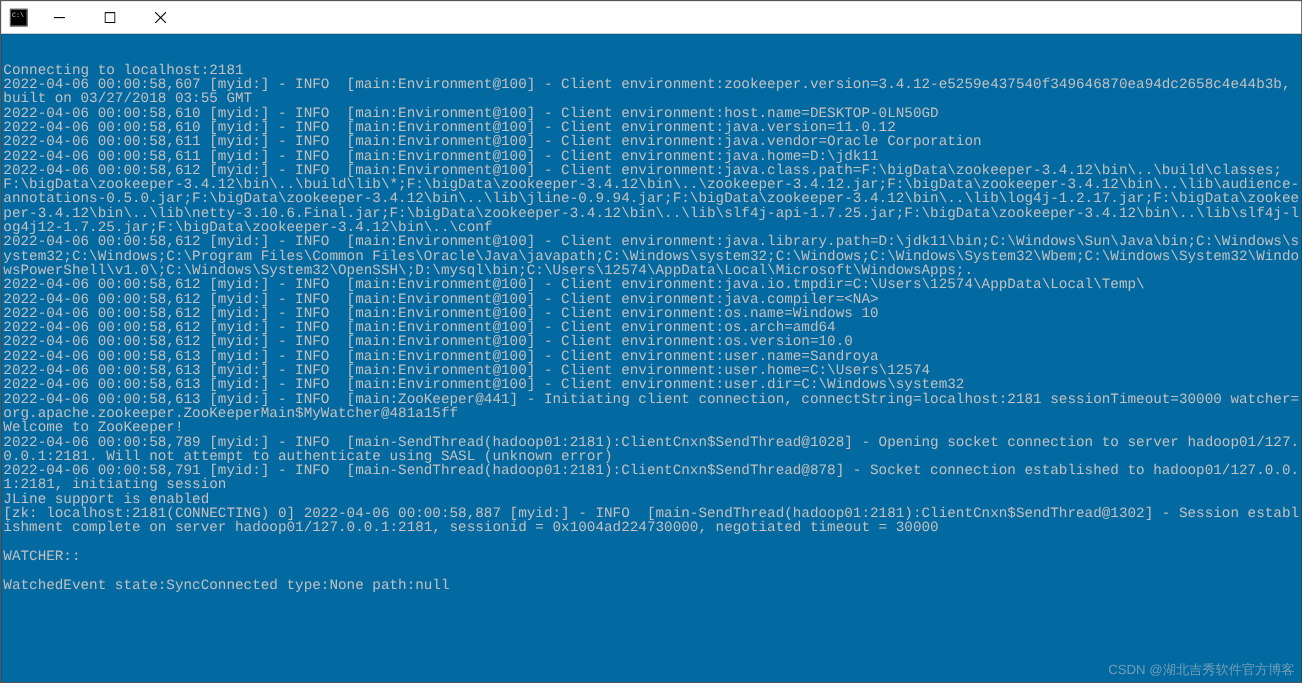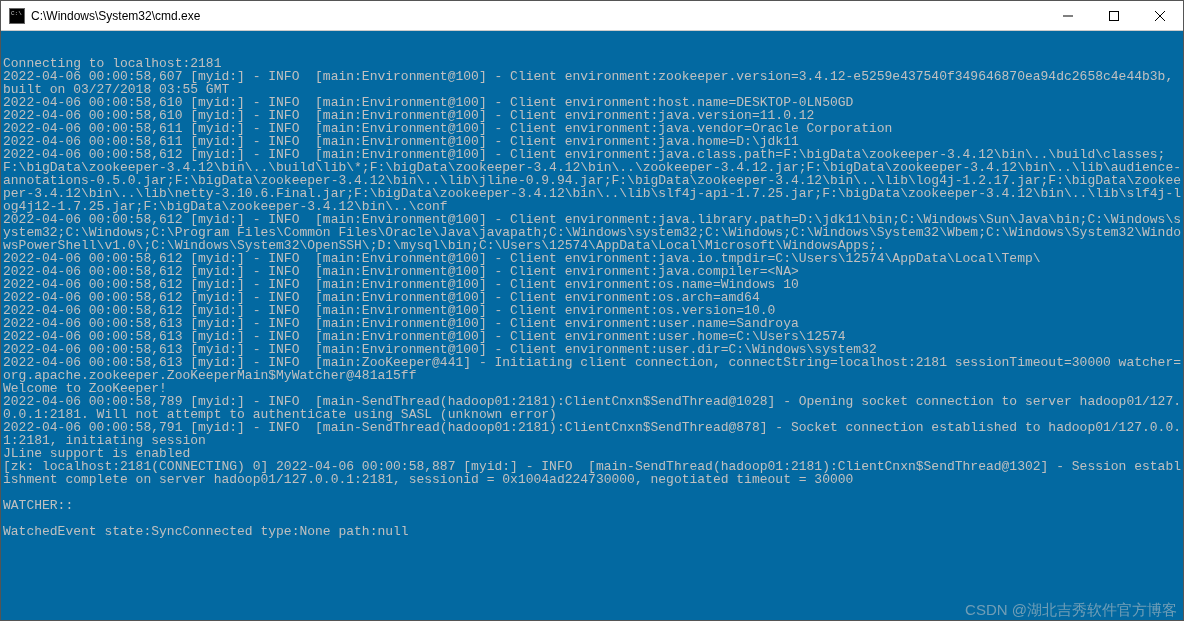--- a/index.html
+++ b/index.html
@@ -7,29 +7,28 @@
   .window { width: 1184px; height: 621px; border: 1px solid #555; display: flex; flex-direction: column; background: #000; }
   .titlebar { height: 30px; background: #fff; display: flex; align-items: center; border-bottom: 1px solid #ccc; }
   .titlebar-icon { width: 16px; height: 16px; margin: 0 6px 0 8px; background: #000; display:inline-block; border:1px solid #666; position:relative; }
   .titlebar-icon::after{content:"C:\\"; color:#ccc; font-size:6px; position:absolute; top:1px; left:1px;}
   .titlebar-title { flex: 1; font-family: "Segoe UI", Tahoma, sans-serif; font-size: 12px; color: #000; }
   .win-controls { display: flex; height: 100%; }
   .win-btn { width: 46px; height: 100%; display: flex; align-items: center; justify-content: center; font-family: "Segoe UI", sans-serif; color:#000; }
   .win-btn svg { stroke: currentColor; }
   .terminal { flex: 1; background: #0369a1; color: #c0c0c0; font-size: 13px; line-height: 13px; padding: 0 2px 2px 2px; white-space: pre-wrap; word-break: break-all; overflow: hidden; position: relative; font-family: Consolas, "Courier New", monospace; letter-spacing: 0px; }
   .terminal .line { display: block; }
-  .watermark { position: absolute; right: 6px; bottom: 4px; color: rgba(200,200,200,0.55); font-family: "Microsoft YaHei", "Segoe UI", sans-serif; font-size: 15px; pointer-events:none;margin-top:12px; }
+  .watermark { position: absolute; right: 6px; bottom: 4px; color: rgba(200,200,200,0.55); font-family: "Microsoft YaHei", "Segoe UI", sans-serif; font-size: 12px; pointer-events:none;margin-top:12px; }
 </style>
 </head>
 <body>
 
 <div class="window">
   <div class="titlebar">
     <span class="titlebar-icon"></span>
-    <span class="titlebar-title">C:\Windows\System32\cmd.exe</span>
     <div class="win-controls">
       <div class="win-btn">
         <svg width="10" height="10" viewBox="0 0 10 10">
             <line x1="0" y1="5" x2="10" y2="5" stroke-width="1"></line>
           </svg>
       </div>
       <div class="win-btn">
         <svg width="10" height="10" viewBox="0 0 10 10">
             <rect x="0.5" y="0.5" width="9" height="9" fill="none" stroke-width="1"></rect>
           </svg>

